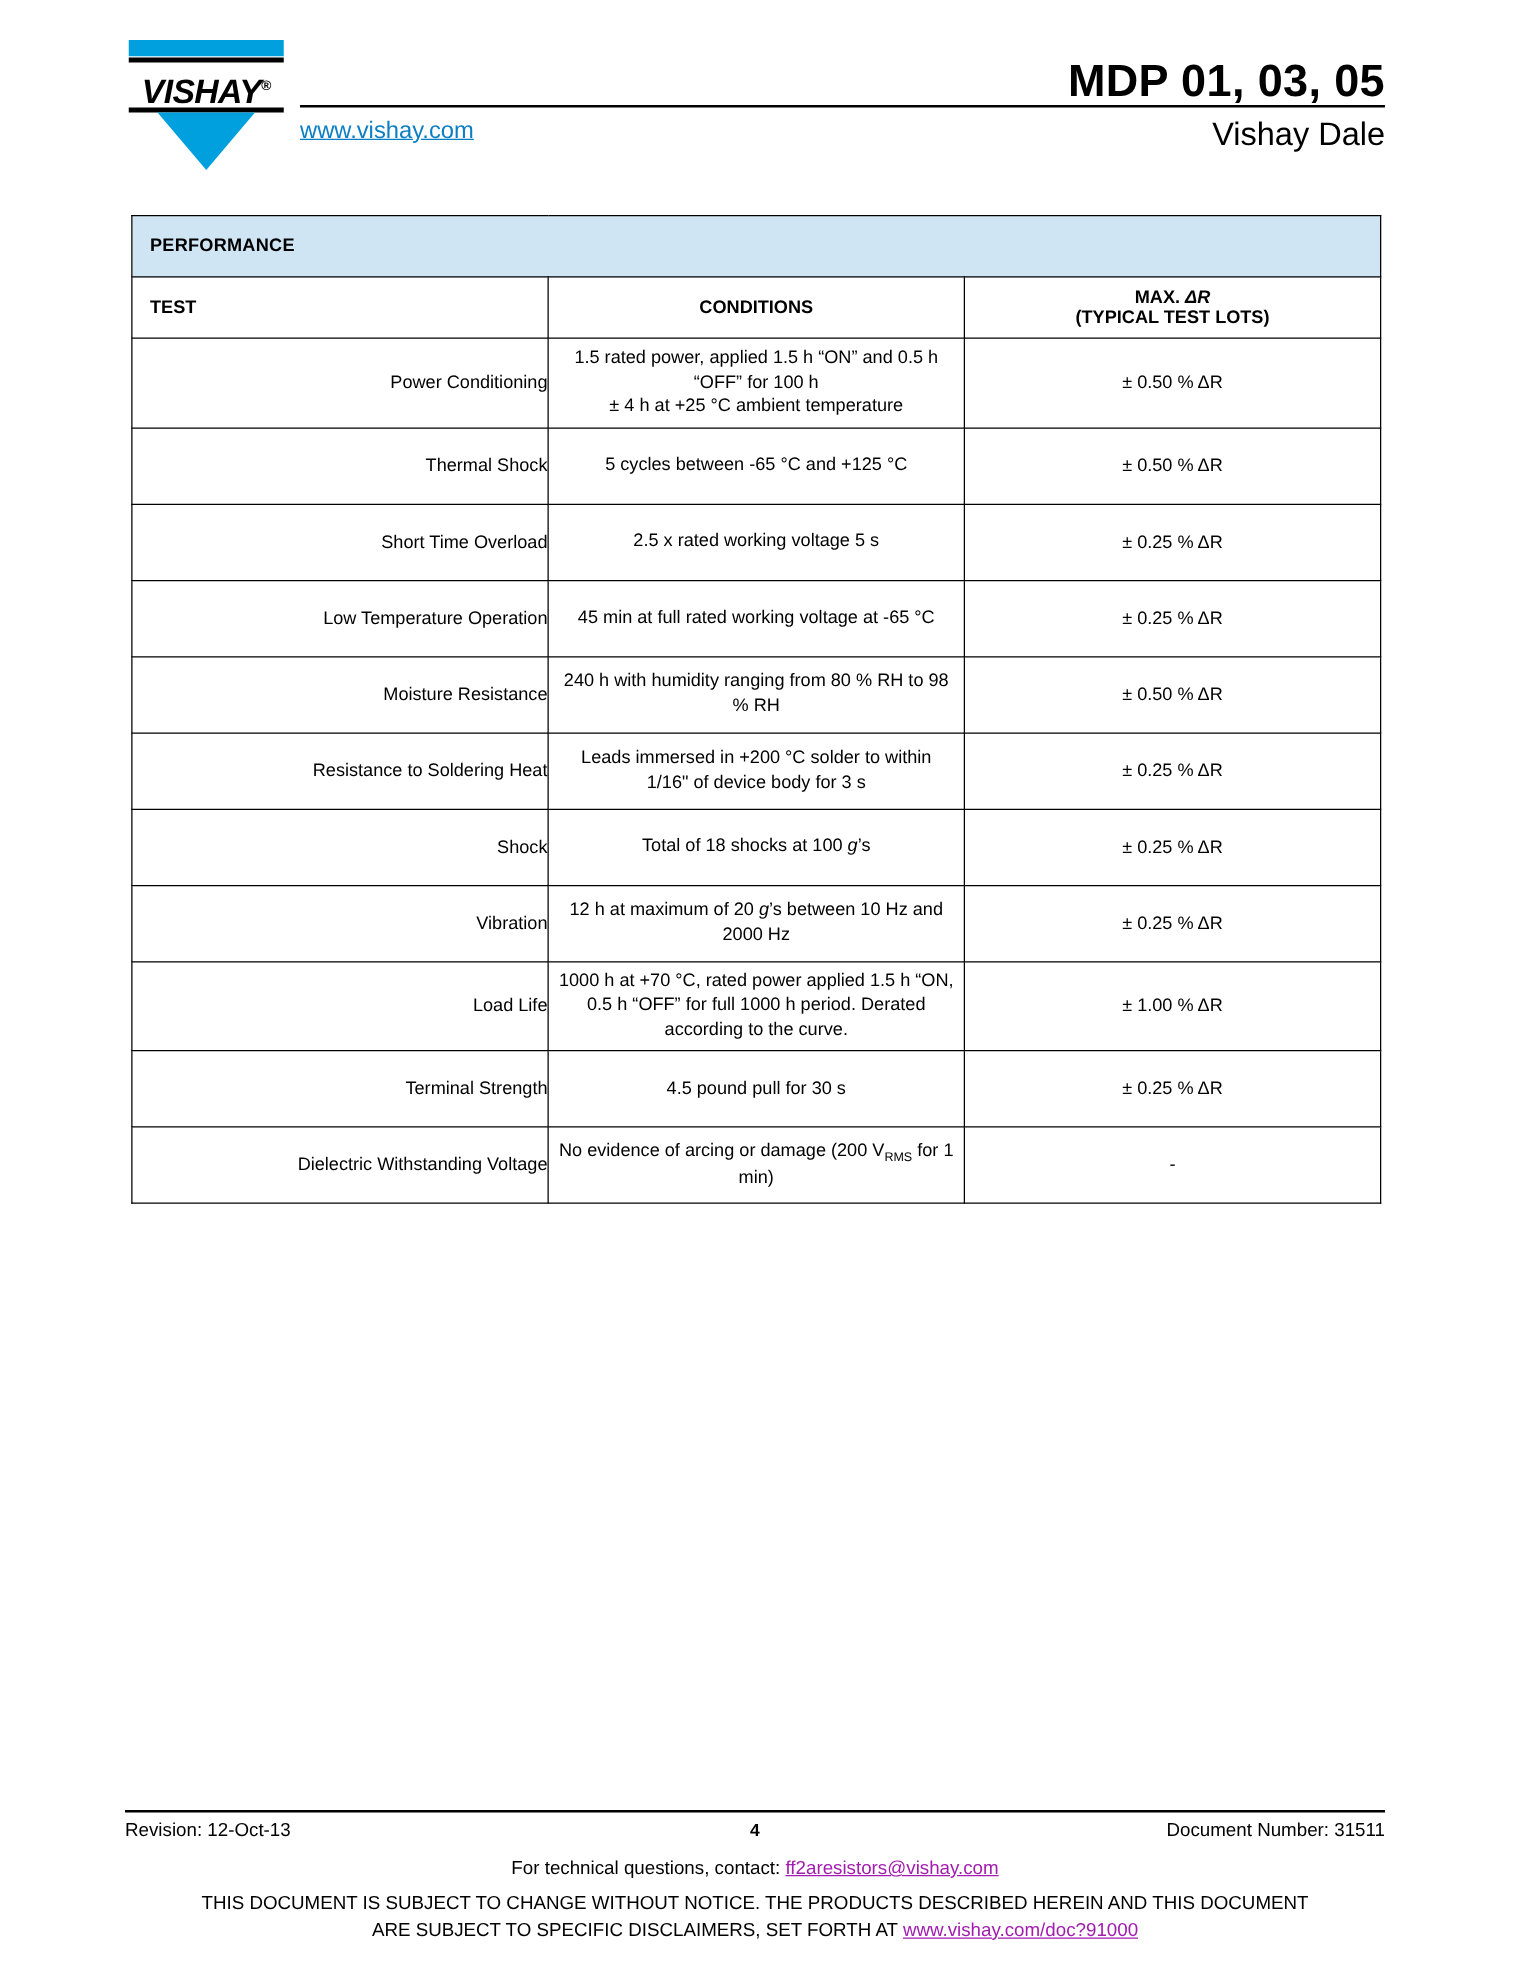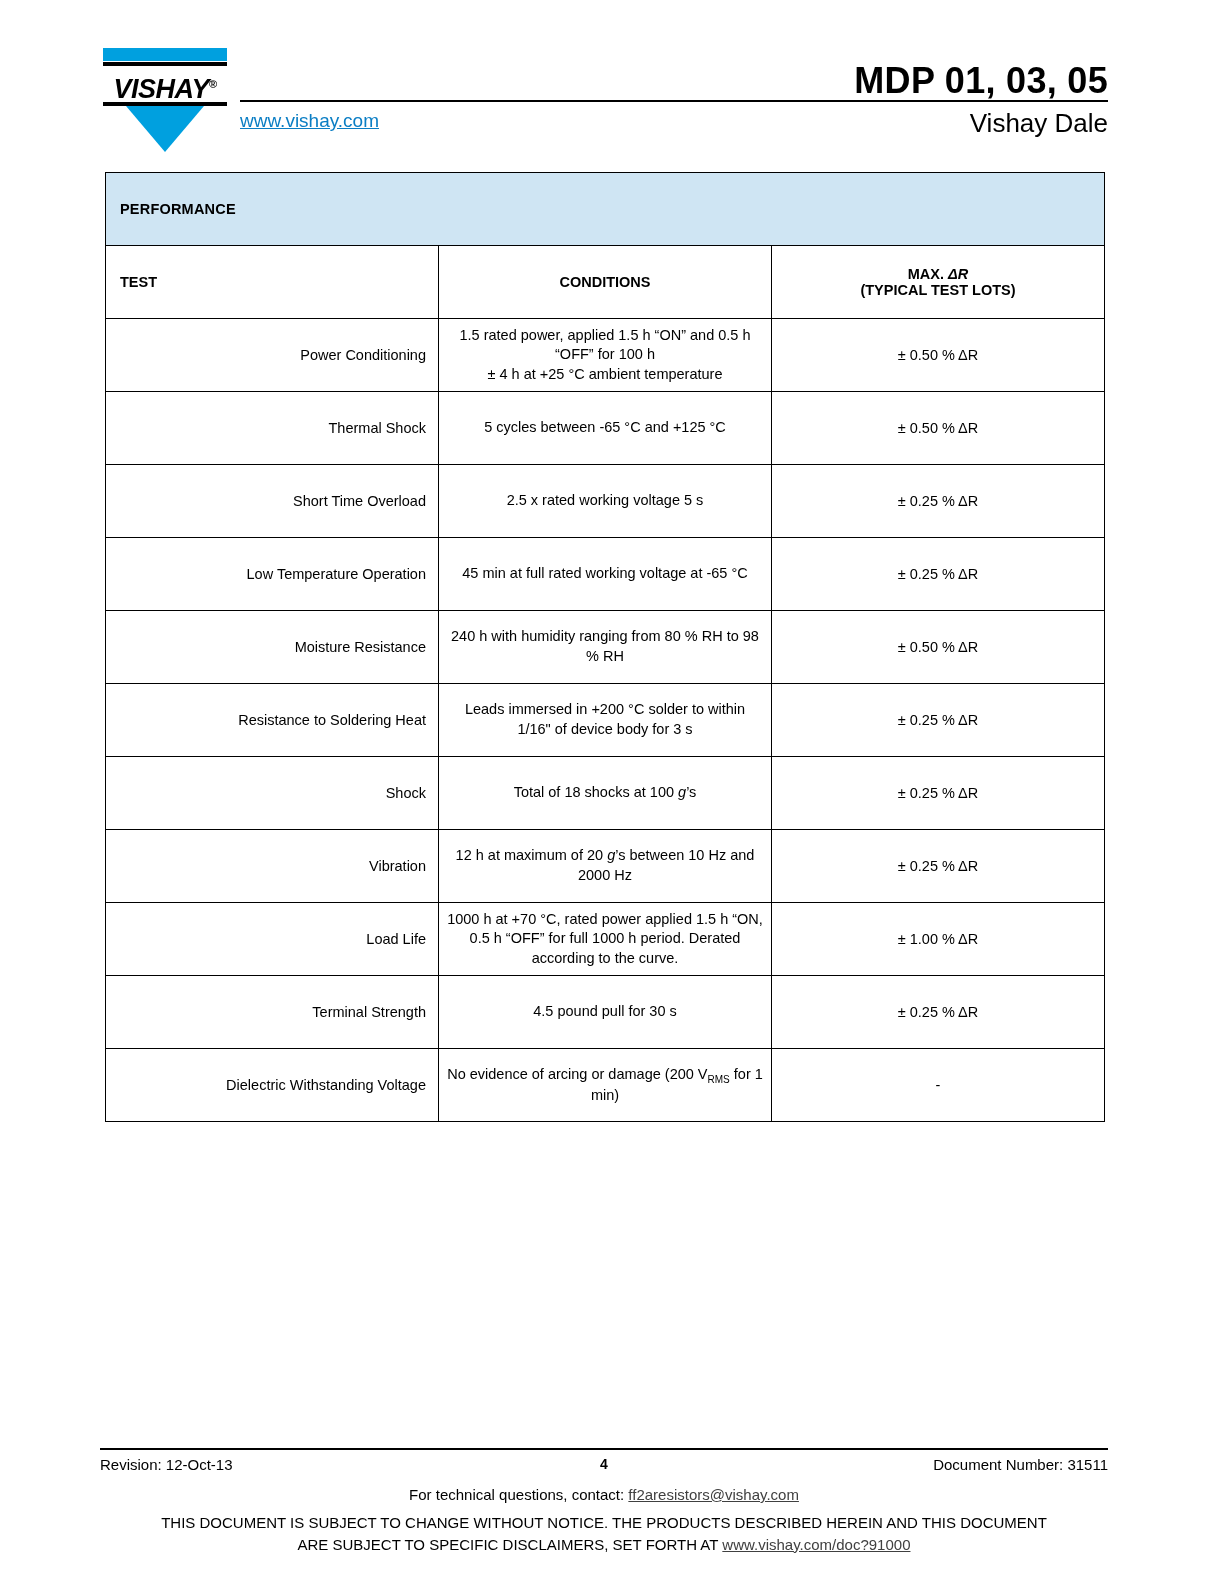--- a/index.html
+++ b/index.html
@@ -19,21 +19,21 @@
     position: relative;
     width: 1224px;
     height: 1584px;
     box-sizing: border-box;
   }
 
   
   .header {
     position: absolute;
     left: 100px;
-    top: 40px;
+    top: 24px;
     width: 1008px;
     height: 105px;
   }
   .logo {
     position: absolute;
     left: 0;
     top: 0;
     width: 130px;
     height: 100px;
   }
@@ -123,21 +123,21 @@
   .perf-table {
     position: absolute;
     left: 105px;
     top: 172px;
     width: 1000px;
     border-collapse: collapse;
     table-layout: fixed;
   }
   .perf-table td, .perf-table th {
     border: 1px solid #000;
-    padding: 12px;
+    padding: 0;
   }
   .band td {
     background: #cfe5f3;
     height: 28px;
     padding-left: 14px;
     font-weight: bold;
     font-size: 17px;
     letter-spacing: 0.2px;
   }
   .hdr td {
@@ -217,21 +217,21 @@
   .foot-disclaim {
     position: absolute;
     top: 64px;
     left: 0;
     width: 1008px;
     text-align: center;
     font-size: 15px;
     line-height: 1.45;
   }
   a.link {
-    color: #404040;
+    color: #a21caf;
   }
 </style>
 </head>
 <body>
 
 <div class="page">
 
   <div class="header">
     <div class="logo">
       <div class="logo-tri-top"></div>

